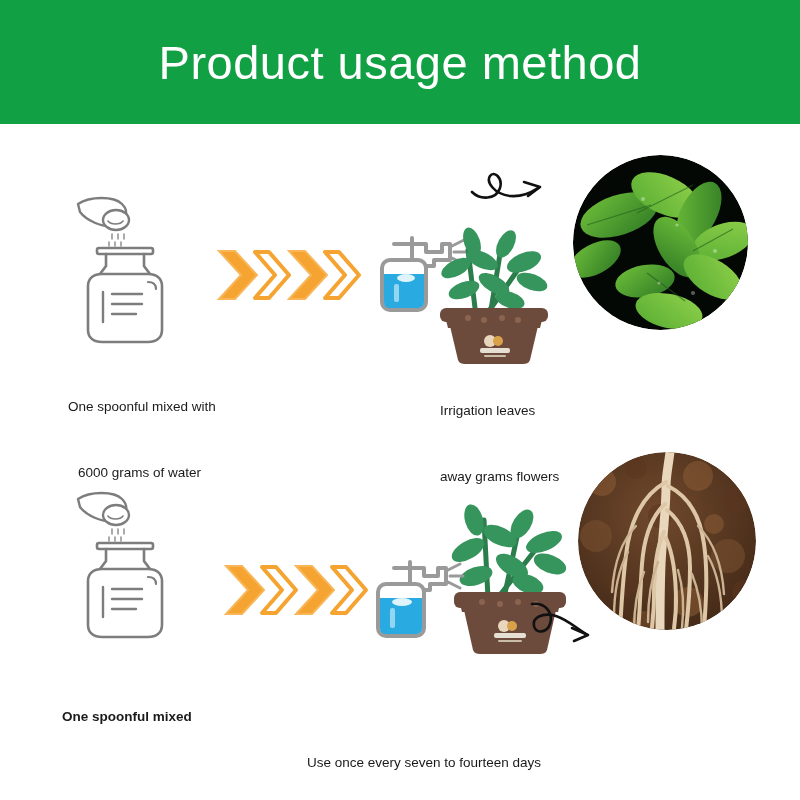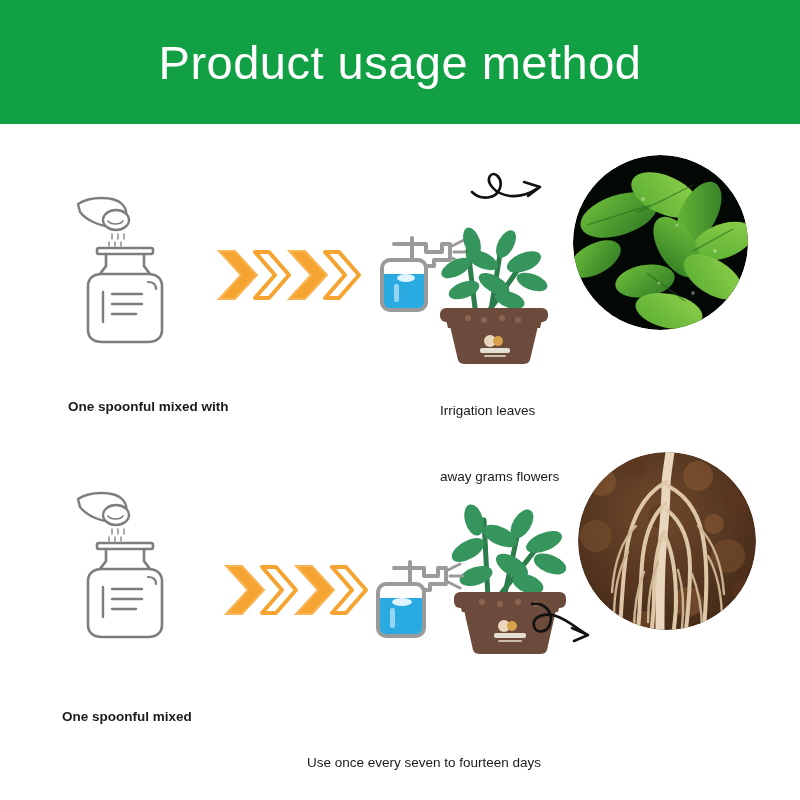--- a/index.html
+++ b/index.html
@@ -91,22 +91,23 @@
 
         <g stroke="#7d7d7d" stroke-width="2.4" stroke-linecap="round">
           <line x1="33" y1="102" x2="33" y2="132"></line>
           <line x1="42" y1="104" x2="72" y2="104"></line>
           <line x1="42" y1="114" x2="72" y2="114"></line>
           <line x1="42" y1="124" x2="66" y2="124"></line>
         </g>
       </svg>
     </div>
 
-    <div class="caption" style="left:68px;top:212px;font-weight:bold;">
+    <div class="caption" style="left:68px;top:212px;">
       <div>One spoonful mixed with</div>
+      <div style="padding-left:10px;">6000 grams of water</div>
     </div>
 
     <div class="chevrons" style="left:215px;top:105px;">
       <svg width="150" height="60" viewBox="0 0 150 60">
         <g fill="#f5a431" stroke="#f8b657" stroke-width="2">
           <path d="M4 6 L20 6 L42 30 L20 54 L4 54 L26 30 Z"></path>
         </g>
         <g fill="#ffffff" stroke="#f5a431" stroke-width="4" stroke-linejoin="round">
           <path d="M40 7 L54 7 L74 30 L54 53 L40 53 L60 30 Z"></path>
         </g>

